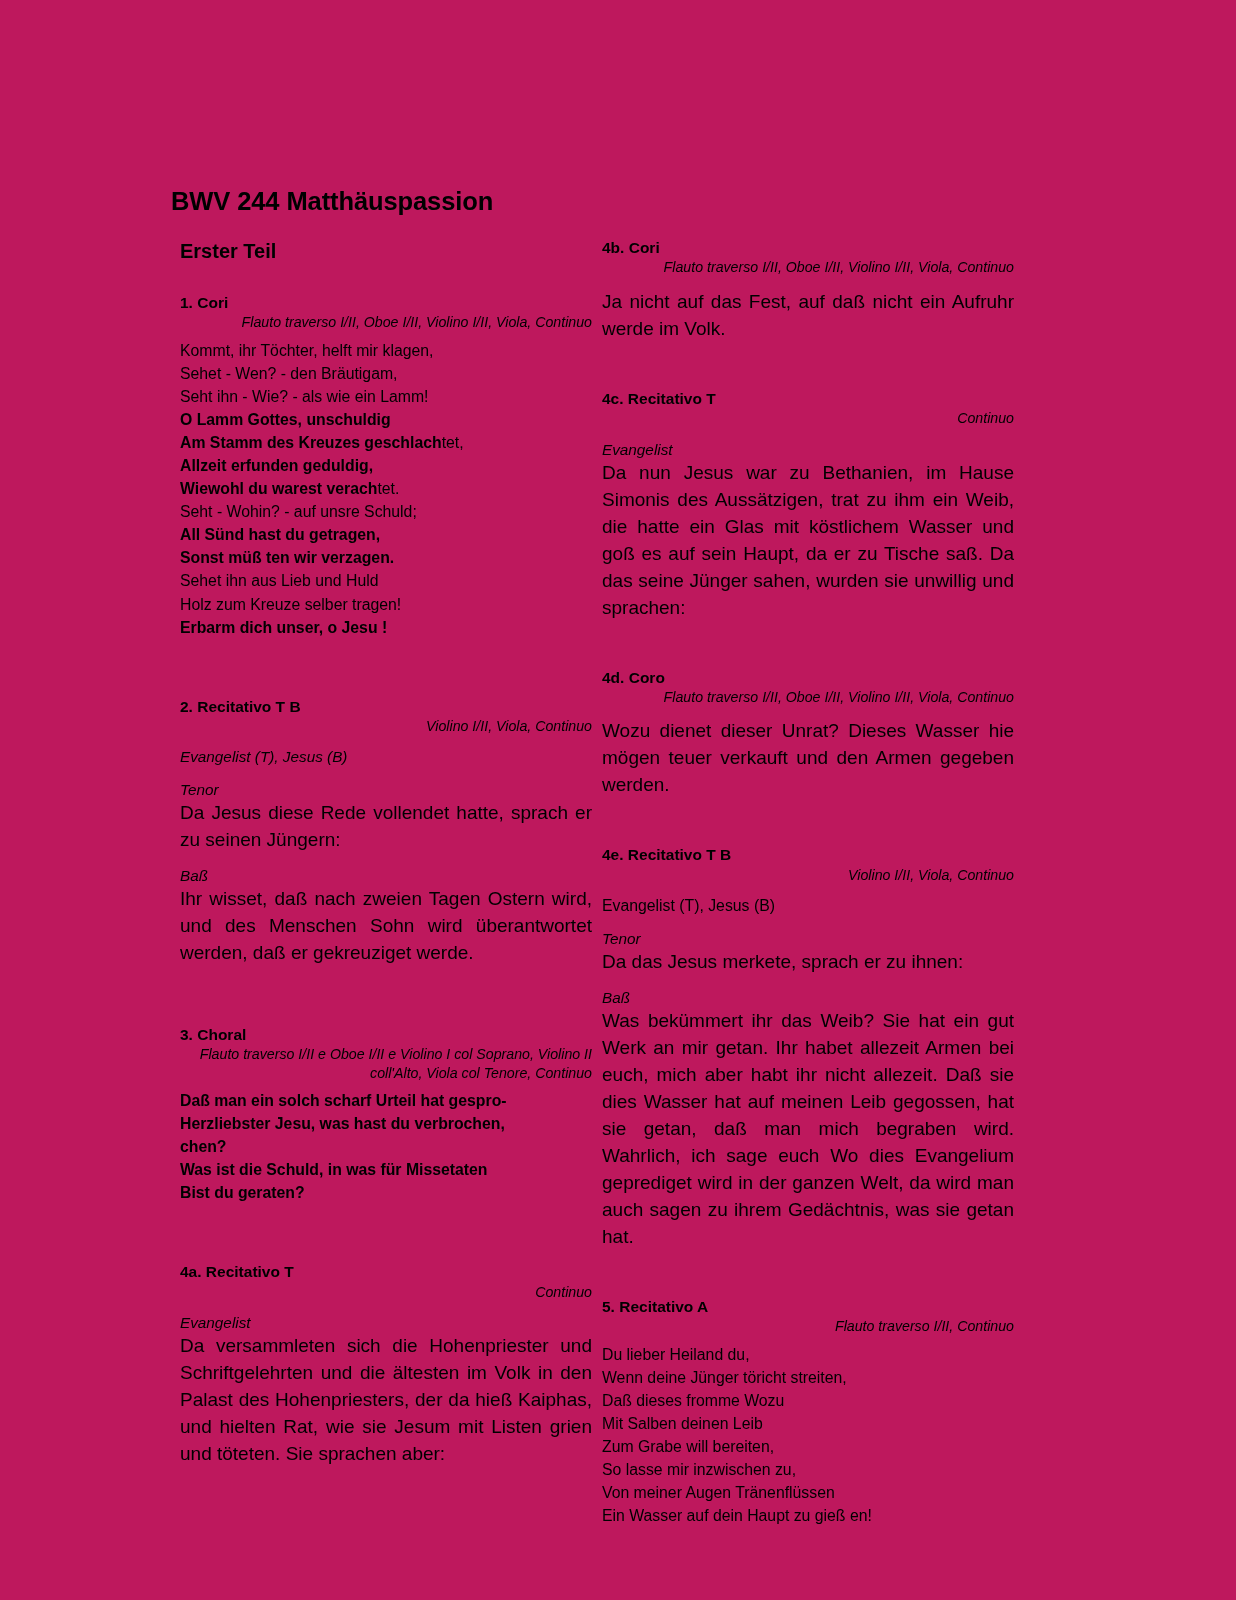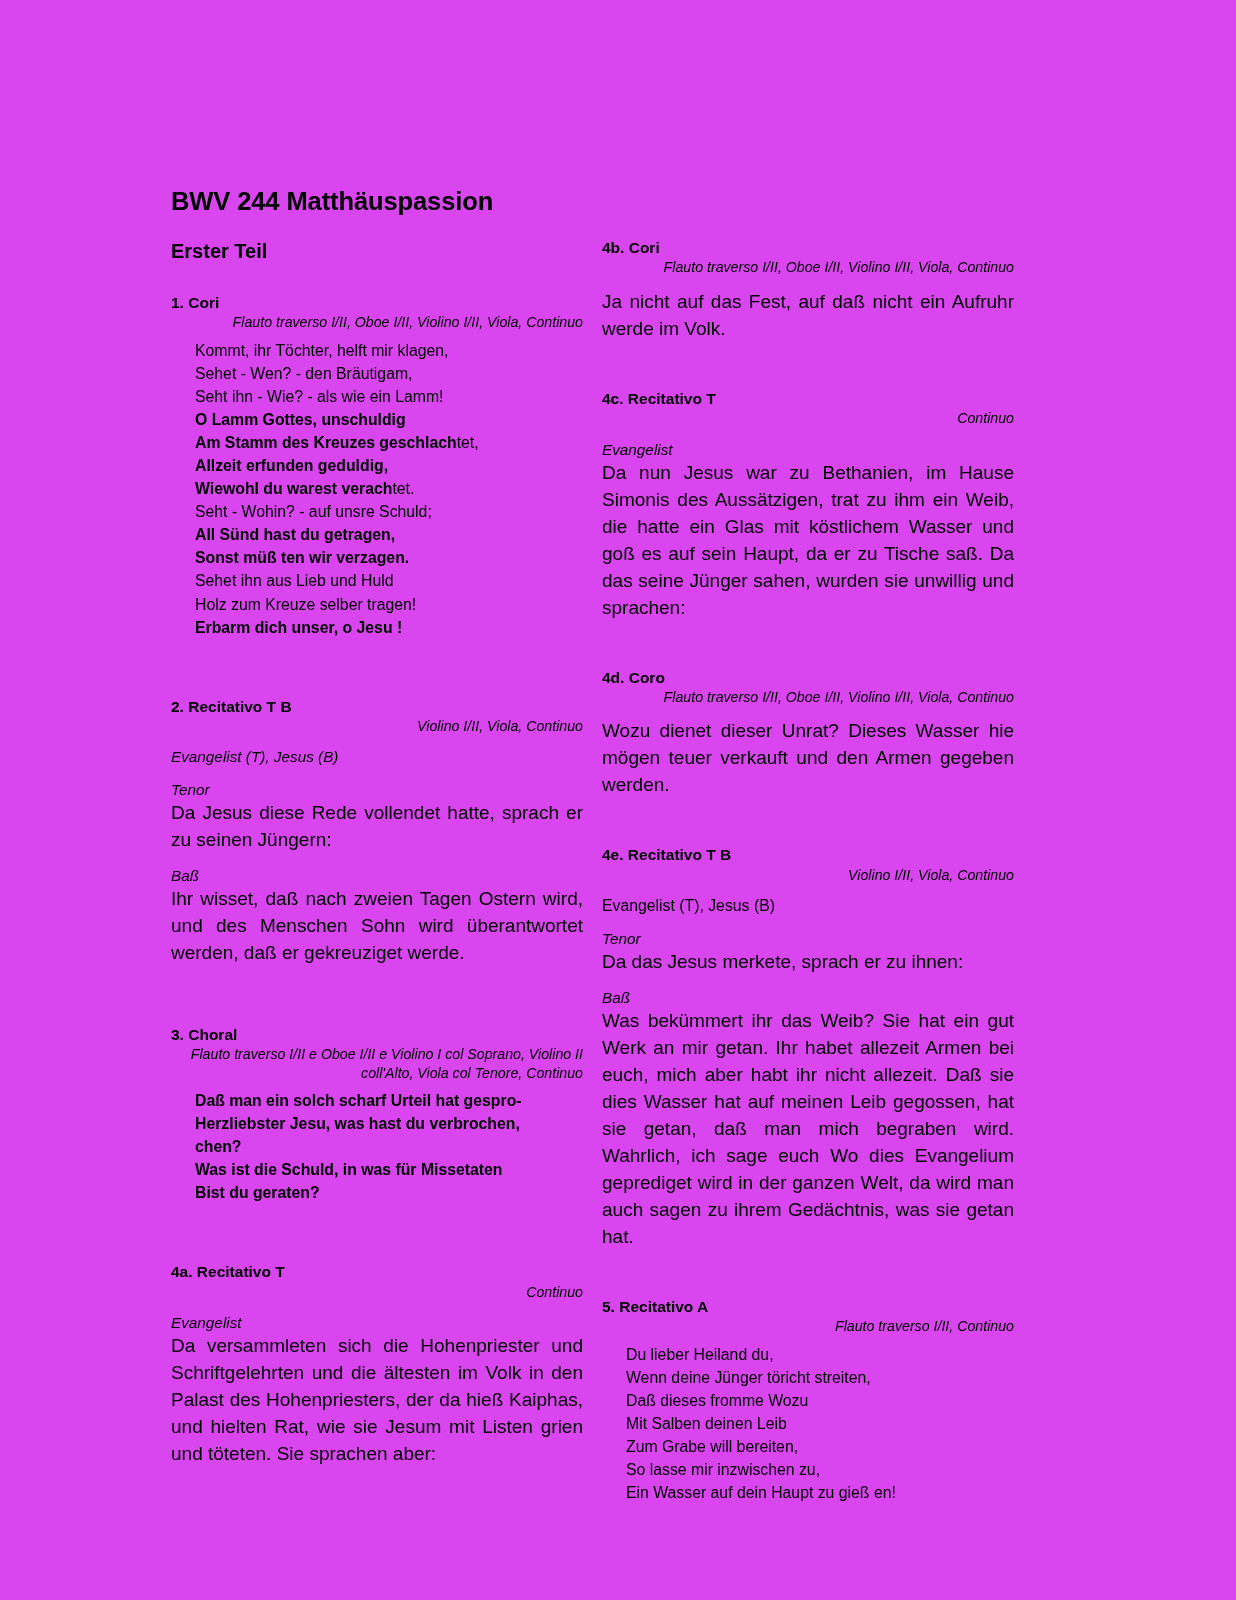--- a/index.html
+++ b/index.html
@@ -15,21 +15,21 @@
     font-family: "Liberation Sans", sans-serif;
     color: #000000;
     overflow: hidden;
   }
 
   .page {
     position: absolute;
     left: 0; top: 0;
     width: 1236px;
     height: 1600px;
-    background: #d946ef;
+    background: #be185d;
   }
 
   .doc-title {
     position: absolute;
     left: 171px;
     top: 187px;
     font-size: 25.5px;
     font-weight: bold;
     letter-spacing: -0.1px;
     line-height: 1.1;
@@ -40,21 +40,21 @@
     left: 171px;
     top: 238px;
     width: 845px;
     height: 1380px;
   }
   .col {
     position: absolute;
     top: 0;
     width: 412px;
   }
-  .col-left  { left: 0px; }
+  .col-left  { left: 9px; }
   .col-right { left: 431px; }
 
   .part-title {
     font-size: 20px;
     font-weight: bold;
     line-height: 1.15;
     margin: 0 0 0 0;
     padding-top: 2px;
   }
 
@@ -95,21 +95,21 @@
     text-align: justify;
     text-justify: inter-word;
     hyphens: manual;
   }
 
   .verse {
     font-size: 15.8px;
     line-height: 1.46;
     margin: 0;
   }
-  .verse .ln { display: block; white-space: pre-wrap; margin-left: 24px; }
+  .verse .ln { display: block; white-space: pre-wrap; }
   .verse .b  { font-weight: bold; text-align: right; }
 
   
   .gap-xs { height: 7px; }
   .gap-s  { height: 12px; }
   .gap-l  { height: 30px; }
   .gap-xl { height: 46px; }
   .gap-xxl{ height: 58px; }
 </style>
 </head>
@@ -247,20 +247,21 @@
         <div class="mvt-head">5. Recitativo A</div>
         <div class="scoring">Flauto traverso I/II, Continuo</div>
         <div class="gap-xs"></div>
         <div class="verse">
             <span class="ln"><span>Du lieber Heiland du,</span></span>
             <span class="ln"><span>Wenn deine Jünger töricht streiten,</span></span>
             <span class="ln"><span>Daß dieses fromme Wozu</span></span>
             <span class="ln"><span>Mit Salben deinen Leib</span></span>
             <span class="ln"><span>Zum Grabe will bereiten,</span></span>
             <span class="ln"><span>So lasse mir inzwischen zu,</span></span>
+            <span class="ln"><span>Von meiner Augen Tränenflüssen</span></span>
             <span class="ln"><span>Ein Wasser auf dein Haupt zu gieß en!</span></span>
           </div>
       </div>
 
     </div>
 
   </div>
 </div>
 
 </body></html>

